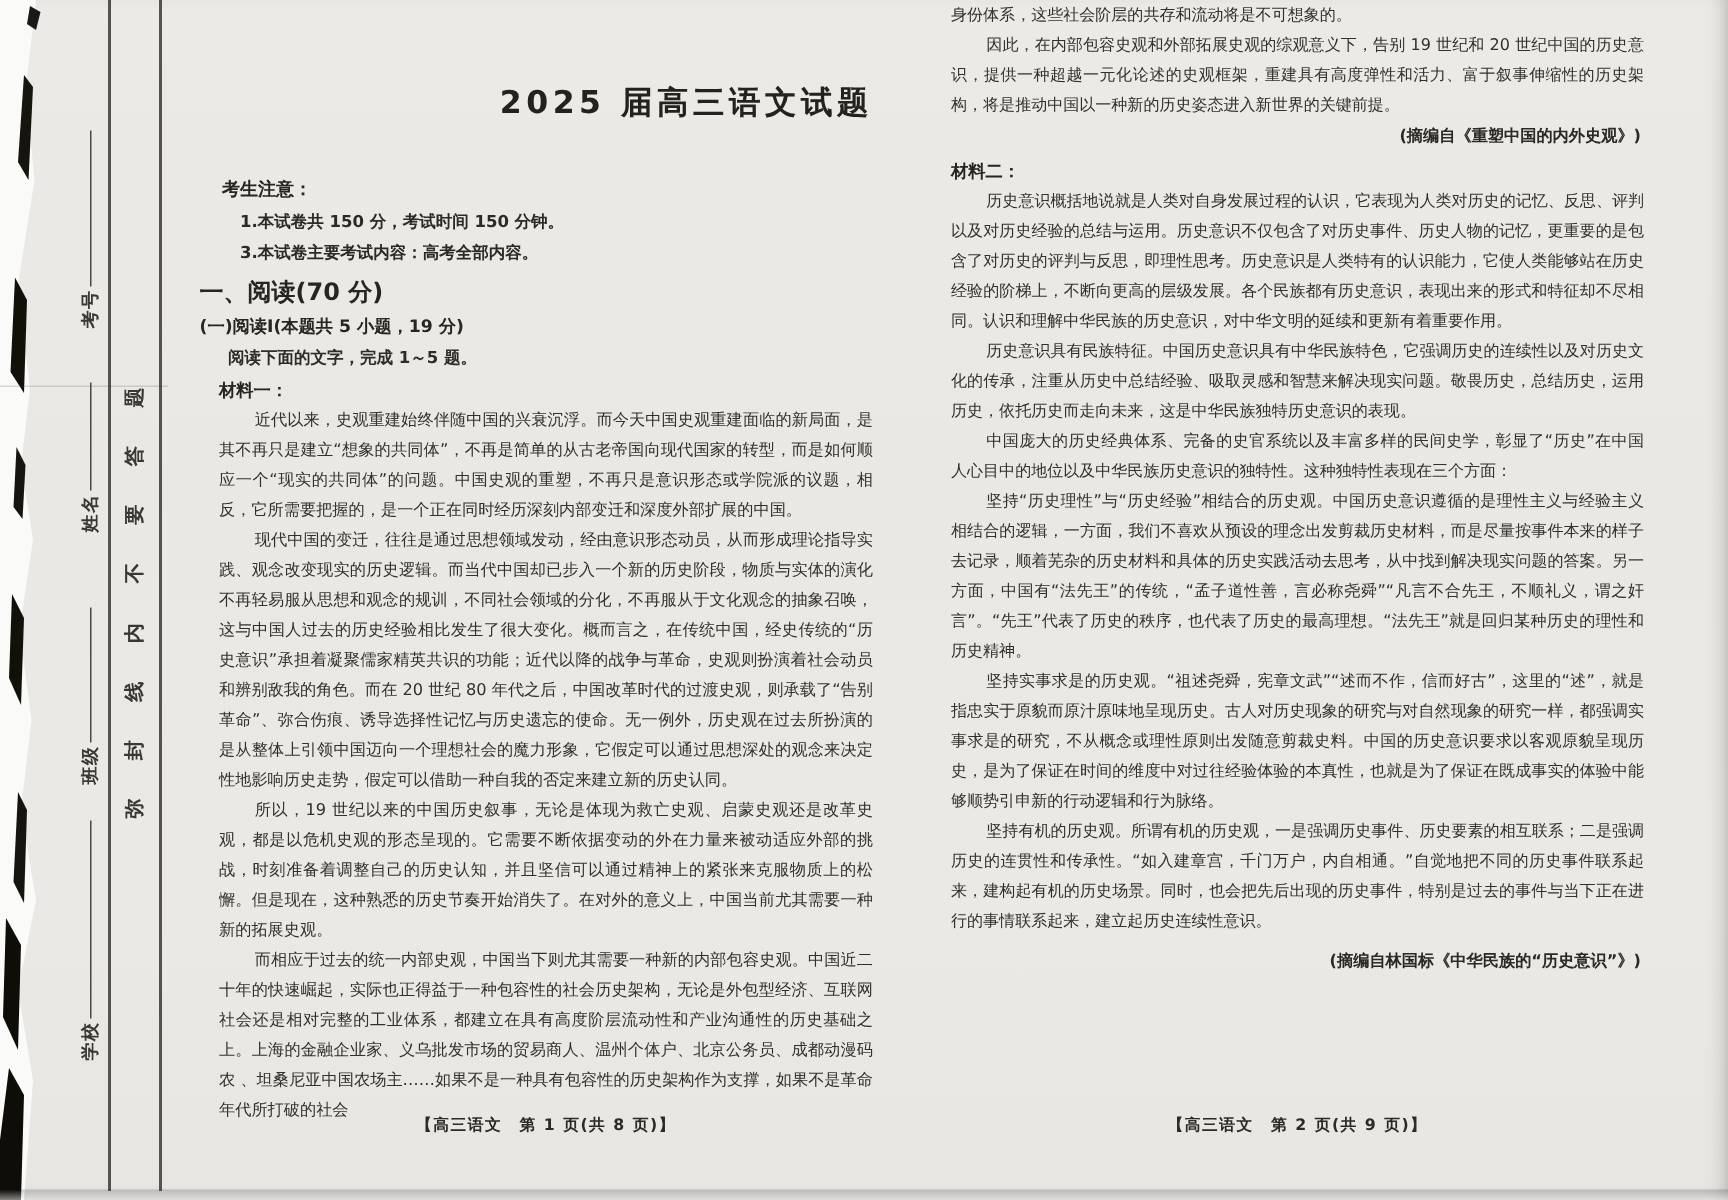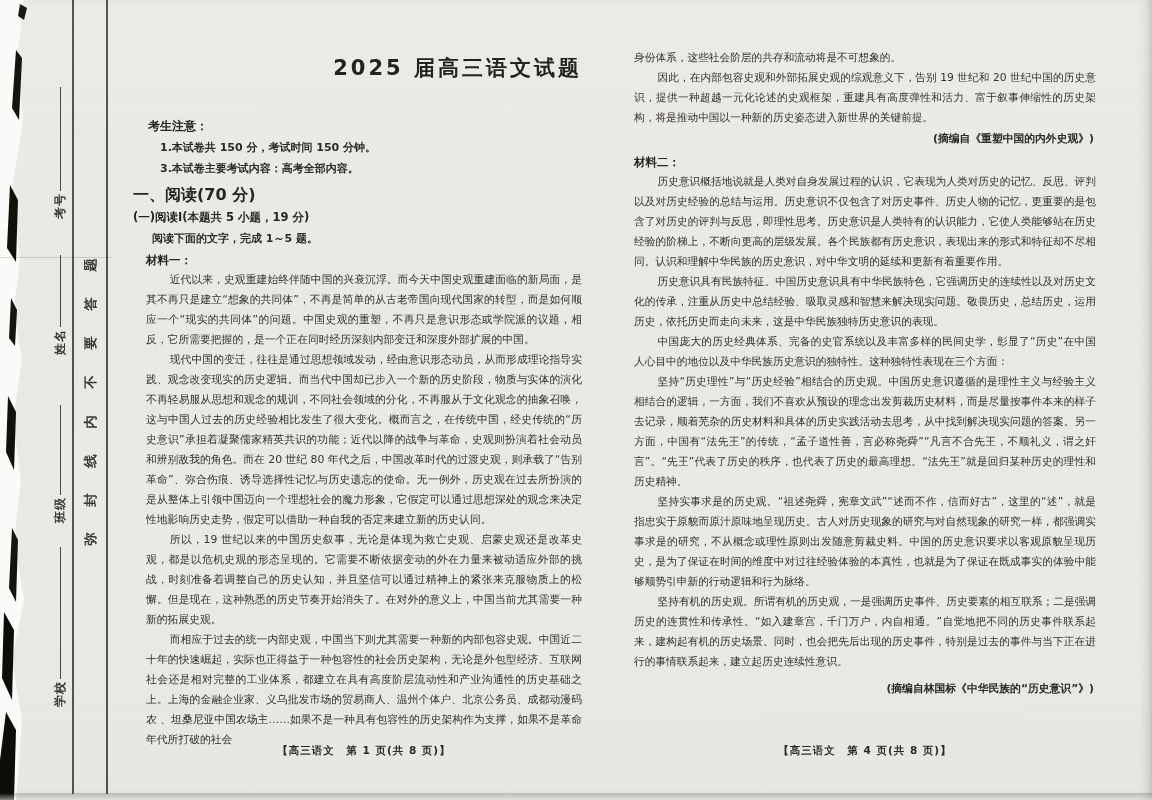--- a/index.html
+++ b/index.html
@@ -123,29 +123,29 @@
   <div class="h-sub">(一)阅读Ⅰ(本题共 5 小题，19 分)</div>
   <div class="instr">阅读下面的文字，完成 1～5 题。</div>
   <div class="mat-label">材料一：</div>
   <p class="p">近代以来，史观重建始终伴随中国的兴衰沉浮。而今天中国史观重建面临的新局面，是其不再只是建立“想象的共同体”，不再是简单的从古老帝国向现代国家的转型，而是如何顺应一个“现实的共同体”的问题。中国史观的重塑，不再只是意识形态或学院派的议题，相反，它所需要把握的，是一个正在同时经历深刻内部变迁和深度外部扩展的中国。</p>
   <p class="p">现代中国的变迁，往往是通过思想领域发动，经由意识形态动员，从而形成理论指导实践、观念改变现实的历史逻辑。而当代中国却已步入一个新的历史阶段，物质与实体的演化不再轻易服从思想和观念的规训，不同社会领域的分化，不再服从于文化观念的抽象召唤，这与中国人过去的历史经验相比发生了很大变化。概而言之，在传统中国，经史传统的“历史意识”承担着凝聚儒家精英共识的功能；近代以降的战争与革命，史观则扮演着社会动员和辨别敌我的角色。而在 20 世纪 80 年代之后，中国改革时代的过渡史观，则承载了“告别革命”、弥合伤痕、诱导选择性记忆与历史遗忘的使命。无一例外，历史观在过去所扮演的是从整体上引领中国迈向一个理想社会的魔力形象，它假定可以通过思想深处的观念来决定性地影响历史走势，假定可以借助一种自我的否定来建立新的历史认同。</p>
   <p class="p">所以，19 世纪以来的中国历史叙事，无论是体现为救亡史观、启蒙史观还是改革史观，都是以危机史观的形态呈现的。它需要不断依据变动的外在力量来被动适应外部的挑战，时刻准备着调整自己的历史认知，并且坚信可以通过精神上的紧张来克服物质上的松懈。但是现在，这种熟悉的历史节奏开始消失了。在对外的意义上，中国当前尤其需要一种新的拓展史观。</p>
   <p class="p">而相应于过去的统一内部史观，中国当下则尤其需要一种新的内部包容史观。中国近二十年的快速崛起，实际也正得益于一种包容性的社会历史架构，无论是外包型经济、互联网社会还是相对完整的工业体系，都建立在具有高度阶层流动性和产业沟通性的历史基础之上。上海的金融企业家、义乌批发市场的贸易商人、温州个体户、北京公务员、成都动漫码农 、坦桑尼亚中国农场主……如果不是一种具有包容性的历史架构作为支撑，如果不是革命年代所打破的社会</p>
 </div>
 
 <div class="col col2">
-  <p class="p no-indent" style="margin-top:48px;">身份体系，这些社会阶层的共存和流动将是不可想象的。</p>
+  <p class="p no-indent" style="">身份体系，这些社会阶层的共存和流动将是不可想象的。</p>
   <p class="p">因此，在内部包容史观和外部拓展史观的综观意义下，告别 19 世纪和 20 世纪中国的历史意识，提供一种超越一元化论述的史观框架，重建具有高度弹性和活力、富于叙事伸缩性的历史架构，将是推动中国以一种新的历史姿态进入新世界的关键前提。</p>
   <p class="attribution">(摘编自《重塑中国的内外史观》)</p>
   <div class="mat-label" style="margin-top:2px;">材料二：</div>
   <p class="p">历史意识概括地说就是人类对自身发展过程的认识，它表现为人类对历史的记忆、反思、评判以及对历史经验的总结与运用。历史意识不仅包含了对历史事件、历史人物的记忆，更重要的是包含了对历史的评判与反思，即理性思考。历史意识是人类特有的认识能力，它使人类能够站在历史经验的阶梯上，不断向更高的层级发展。各个民族都有历史意识，表现出来的形式和特征却不尽相同。认识和理解中华民族的历史意识，对中华文明的延续和更新有着重要作用。</p>
   <p class="p">历史意识具有民族特征。中国历史意识具有中华民族特色，它强调历史的连续性以及对历史文化的传承，注重从历史中总结经验、吸取灵感和智慧来解决现实问题。敬畏历史，总结历史，运用历史，依托历史而走向未来，这是中华民族独特历史意识的表现。</p>
   <p class="p">中国庞大的历史经典体系、完备的史官系统以及丰富多样的民间史学，彰显了“历史”在中国人心目中的地位以及中华民族历史意识的独特性。这种独特性表现在三个方面：</p>
   <p class="p">坚持“历史理性”与“历史经验”相结合的历史观。中国历史意识遵循的是理性主义与经验主义相结合的逻辑，一方面，我们不喜欢从预设的理念出发剪裁历史材料，而是尽量按事件本来的样子去记录，顺着芜杂的历史材料和具体的历史实践活动去思考，从中找到解决现实问题的答案。另一方面，中国有“法先王”的传统，“孟子道性善，言必称尧舜”“凡言不合先王，不顺礼义，谓之奸言”。“先王”代表了历史的秩序，也代表了历史的最高理想。“法先王”就是回归某种历史的理性和历史精神。</p>
   <p class="p">坚持实事求是的历史观。“祖述尧舜，宪章文武”“述而不作，信而好古”，这里的“述”，就是指忠实于原貌而原汁原味地呈现历史。古人对历史现象的研究与对自然现象的研究一样，都强调实事求是的研究，不从概念或理性原则出发随意剪裁史料。中国的历史意识要求以客观原貌呈现历史，是为了保证在时间的维度中对过往经验体验的本真性，也就是为了保证在既成事实的体验中能够顺势引申新的行动逻辑和行为脉络。</p>
   <p class="p">坚持有机的历史观。所谓有机的历史观，一是强调历史事件、历史要素的相互联系；二是强调历史的连贯性和传承性。“如入建章宫，千门万户，内自相通。”自觉地把不同的历史事件联系起来，建构起有机的历史场景。同时，也会把先后出现的历史事件，特别是过去的事件与当下正在进行的事情联系起来，建立起历史连续性意识。</p>
   <p class="attribution a2">(摘编自林国标《中华民族的“历史意识”》)</p>
 </div>
 
 <div class="footer f1">【高三语文　第 1 页(共 8 页)】</div>
-<div class="footer f2">【高三语文　第 4 页(共 8 页)】</div>
+<div class="footer f2">【高三语文　第 2 页(共 9 页)】</div>
 
 <div class="bottom-edge"></div>
 
 </body></html>

